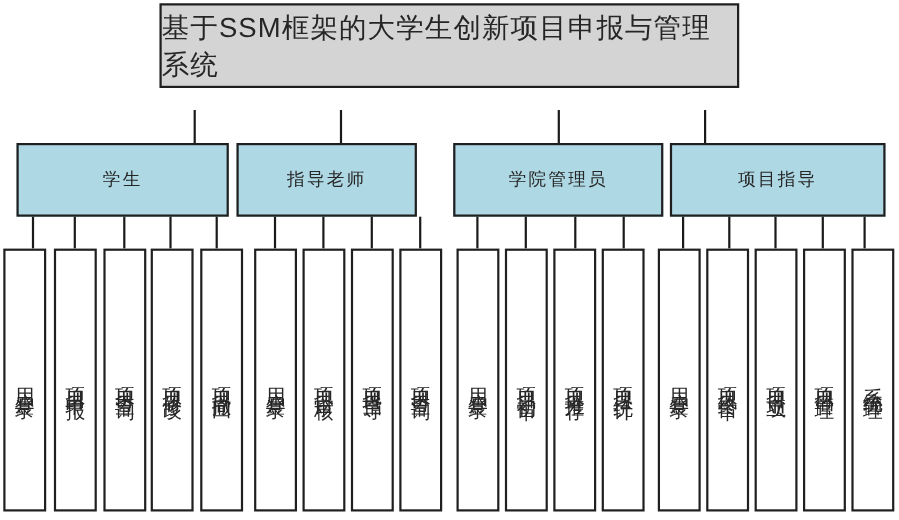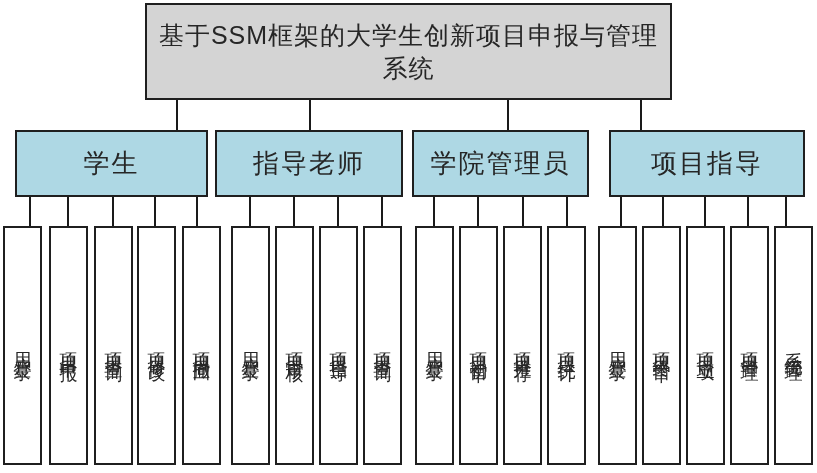--- a/index.html
+++ b/index.html
@@ -18,30 +18,29 @@
   .box {
     position: absolute;
     box-sizing: border-box;
     border: 2px solid var(--border, #1f1f1f);
     display: flex;
     align-items: center;
     justify-content: center;
     color: var(--text, #262626);
   }
   .title-box {
-    left: 145px; top: 3px; width: 527px; height: 97px;
+    left: 145px; top: 3px; width: 527px; height: 77px;
     background: var(--title-fill, #d4d4d4);
     font-size: 25px;
     letter-spacing: 1px;
-    text-align: center;
   }
   .role-box {
     top: 130px; height: 67px;
     background: var(--role-fill, #aed8e4);
-    font-size: 26px;
+    font-size: 16px;
     letter-spacing: 2px;
     text-align: right;
   }
   .leaf-box {
     top: 226px; height: 239px; width: 39px;
     background: var(--leaf-fill, #ffffff);
   }
   .leaf-box span {
     writing-mode: vertical-lr;
     text-orientation: upright;
@@ -68,24 +67,24 @@
   </div>
 
   <div class="vline top" style="left:176px;"></div>
   <div class="vline top" style="left:309px;"></div>
   <div class="vline top" style="left:507px;"></div>
   <div class="vline top" style="left:640px;"></div>
 
   <div class="box role-box" style="left:15px;width:193px;">
     <span>学生</span>
   </div>
-  <div class="box role-box" style="left:215px;width:188px;">
+  <div class="box role-box" style="left:215px;width:164px;">
     <span>指导老师</span>
   </div>
-  <div class="box role-box" style="left:412px;width:177px;">
+  <div class="box role-box" style="left:412px;width:191px;">
     <span>学院管理员</span>
   </div>
   <div class="box role-box" style="left:609px;width:196px;">
     <span>项目指导</span>
   </div>
 
   <div class="vline mid" style="left:29px;"></div>
   <div class="vline mid" style="left:67px;"></div>
   <div class="vline mid" style="left:112px;"></div>
   <div class="vline mid" style="left:154px;"></div>

